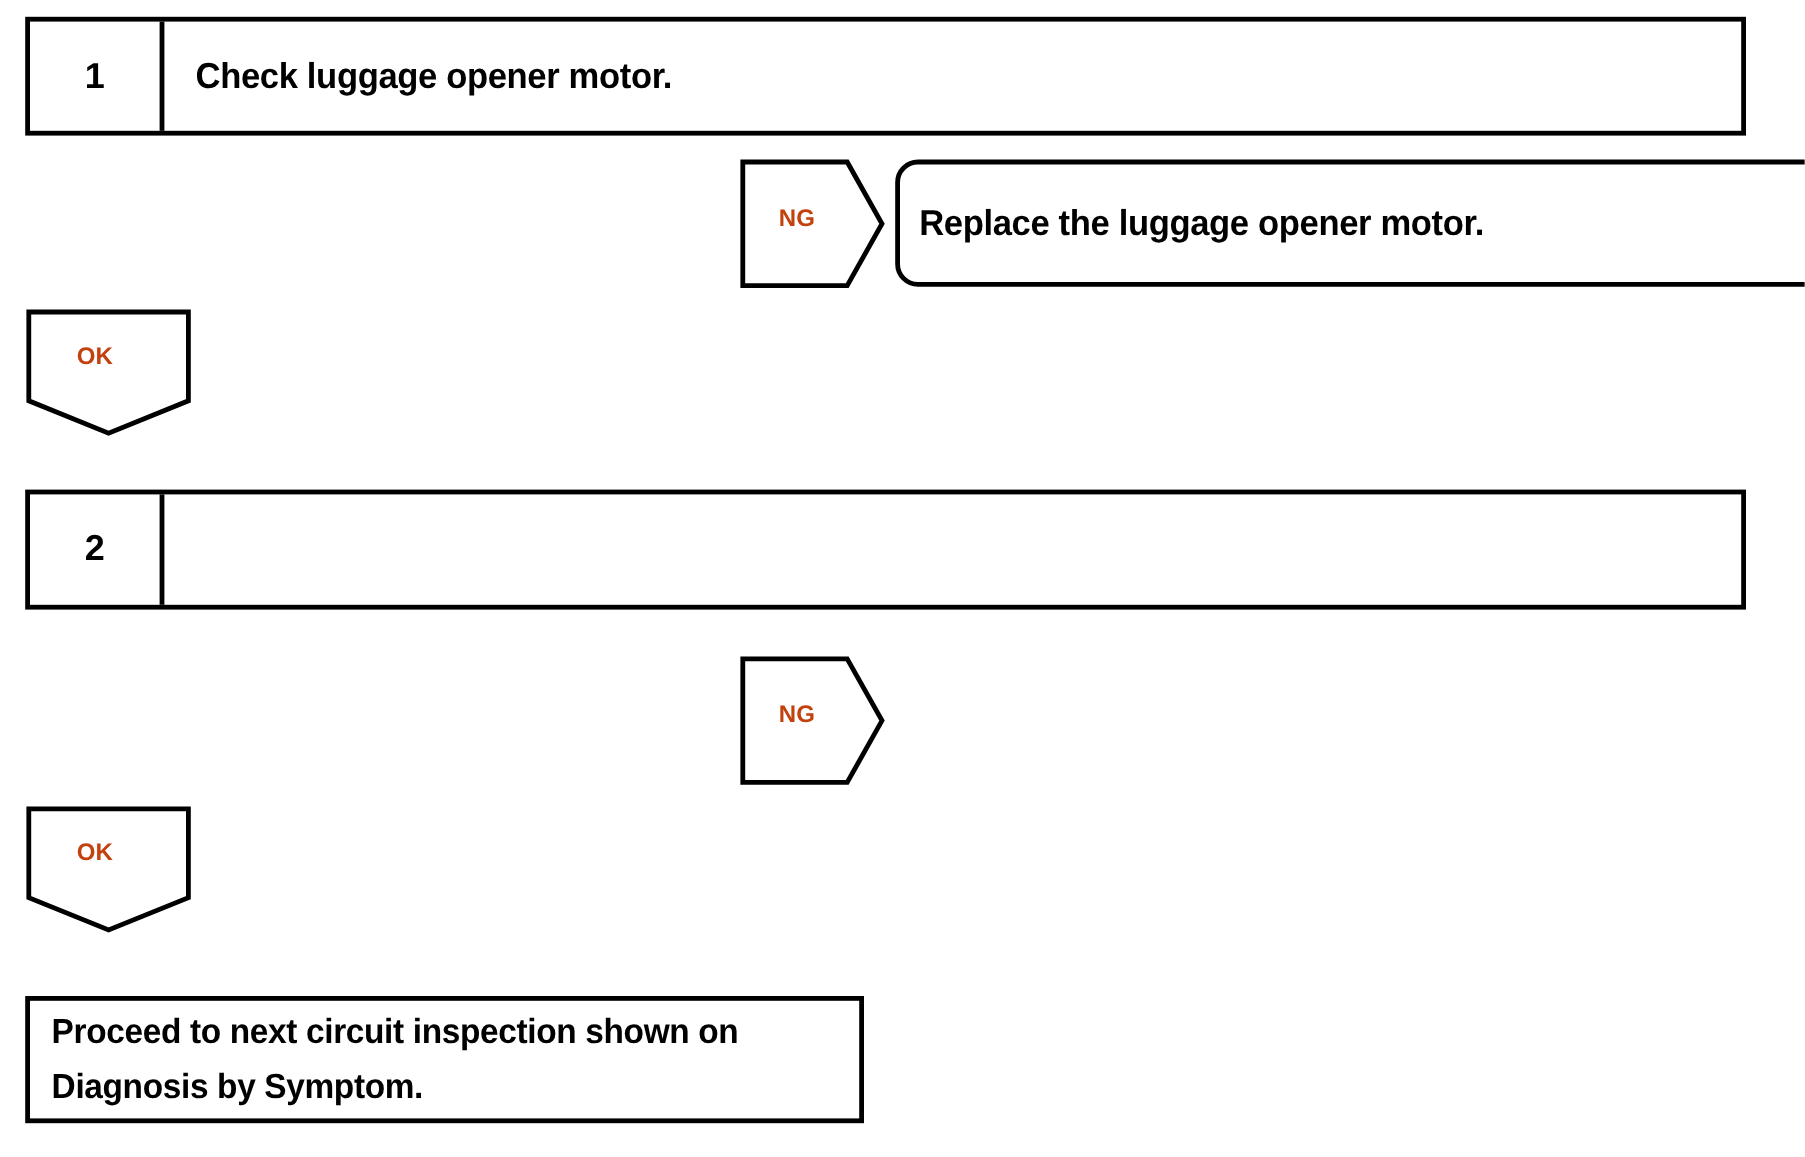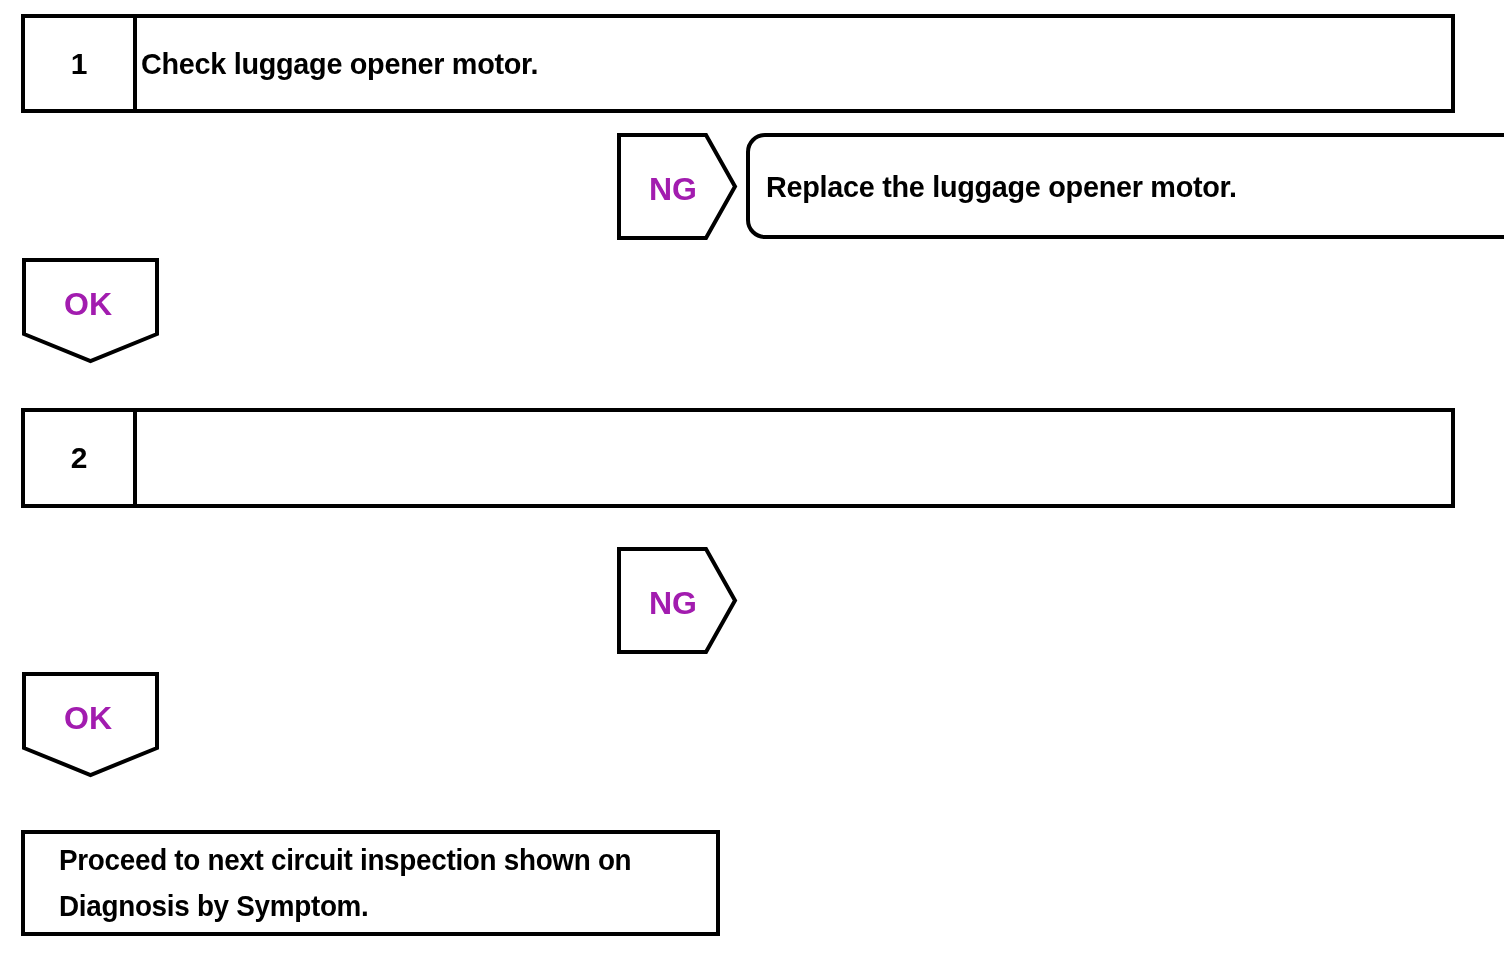--- a/index.html
+++ b/index.html
@@ -41,21 +41,21 @@
     justify-content: center;
     font-weight: bold;
     font-size: 30px;
     color: #000000;
     letter-spacing: 0px;
   }
   .step-text {
     flex: 1 1 auto;
     display: flex;
     align-items: center;
-    padding: 0 4px;
+    padding: 0 26px;
   }
   .step-text .lines {
     font-weight: bold;
     font-size: 30px;
     line-height: 33px;
     color: #000000;
     letter-spacing: -0.3px;
     transform: scaleX(0.96);
     transform-origin: left center;
     white-space: pre-line;
@@ -75,21 +75,21 @@
     letter-spacing: -0.3px;
     transform: scaleX(0.96);
     transform-origin: left center;
     white-space: pre-line;
   }
 
   
   .final-box {
     display: flex;
     align-items: center;
-    padding: 0 34px;
+    padding: 0 18px;
   }
   .final-box .lines {
     font-weight: bold;
     font-size: 29px;
     line-height: 46px;
     color: #000000;
     letter-spacing: -0.3px;
     transform: scaleX(0.96);
     transform-origin: left center;
     white-space: pre-line;
@@ -105,22 +105,22 @@
   }
   .arrow .shape {
     fill: #ffffff;
     stroke: #000000;
     stroke-width: 4;
     stroke-linejoin: miter;
   }
   .arrow-label {
     position: absolute;
     font-weight: bold;
-    font-size: 32px;
-    color: #a21caf;
+    font-size: 20px;
+    color: #c2410c;
     letter-spacing: 0px;
     white-space: nowrap;
     text-align: right;
   }
 </style>
 </head>
 <body>
 
 <div id="page">
 

